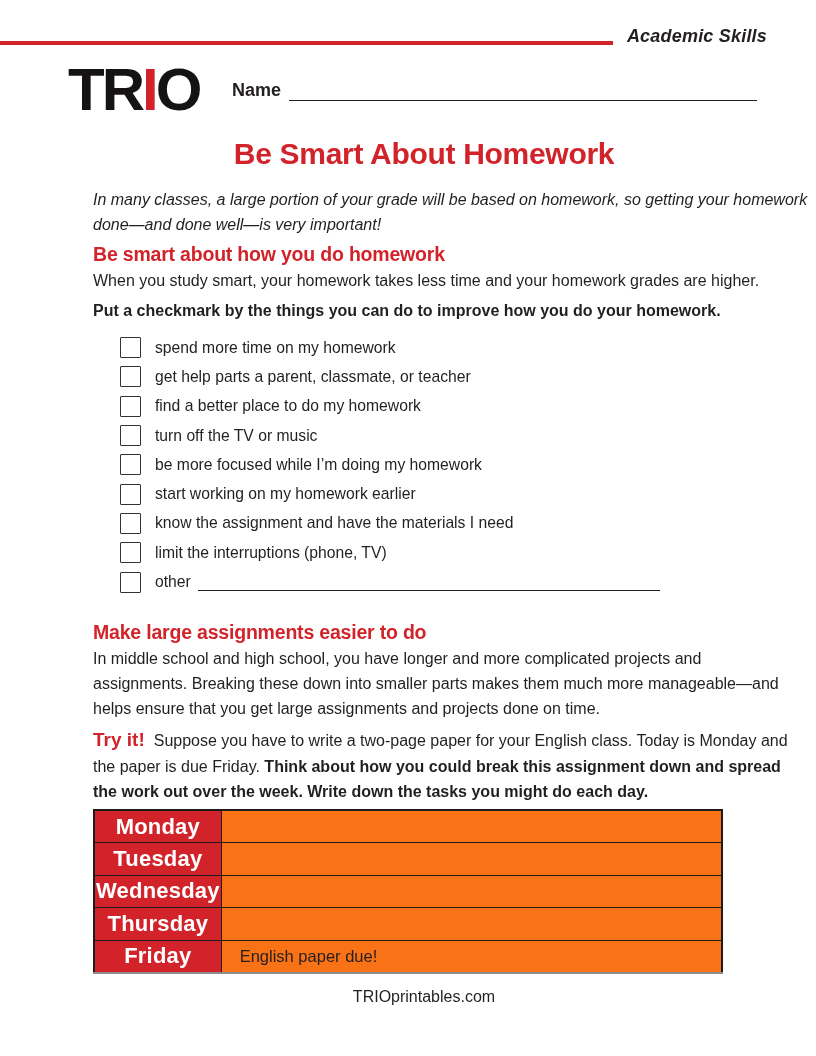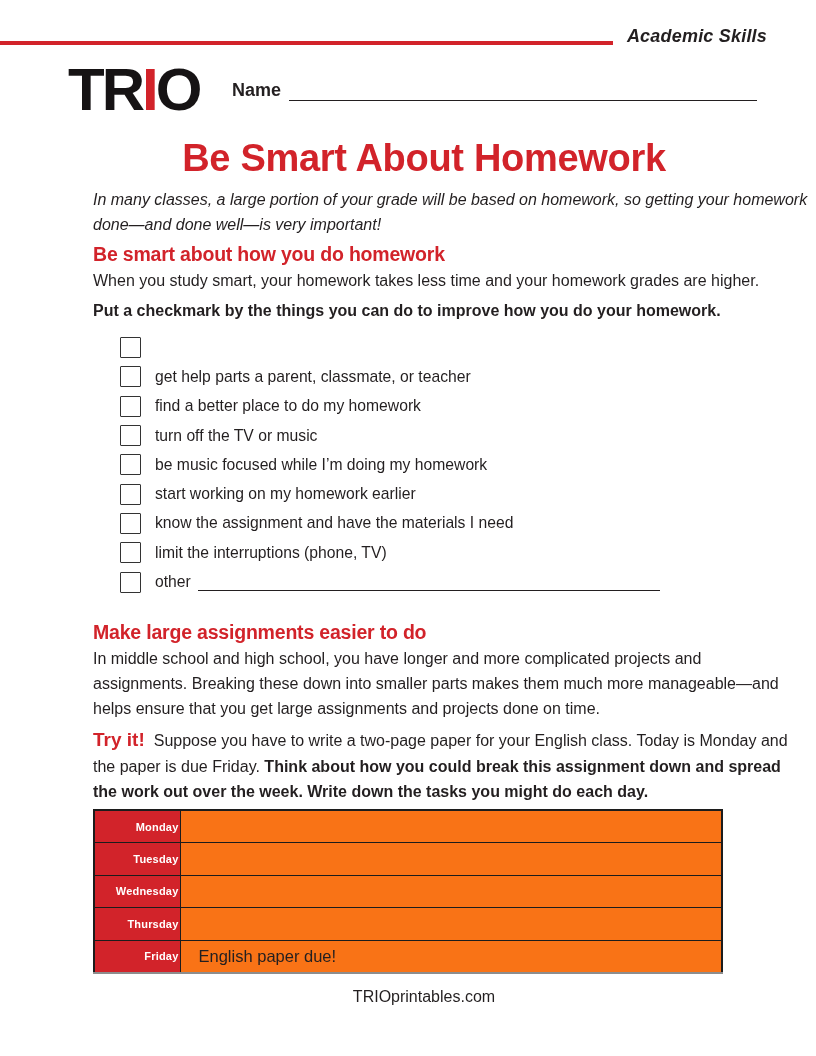--- a/index.html
+++ b/index.html
@@ -38,21 +38,21 @@
   }
   .name-label { font-weight: 700; font-size: 18px; line-height: 24px; }
   .name-line {
     flex: 1; margin-left: 8px; height: 2px;
     border-bottom: 1.8px solid var(--ink);
     align-self: flex-end; margin-bottom: 1px;
   }
   .doc-title {
     position: absolute; left: 93px; top: 137px; width: 662px;
     text-align: center;
-    color: var(--red); font-size: 38px; font-weight: 700;
+    color: var(--red); font-size: 30px; font-weight: 700;
     letter-spacing: -0.3px;
   }
   .intro {
     position: absolute; left: 93px; top: 187px; width: 716px;
     font-style: italic; font-size: 16px; line-height: 25px;
     white-space: pre-line;
   }
   .h-red {
     position: absolute; left: 93px;
     color: var(--red); font-size: 19.5px; font-weight: 700;
@@ -95,23 +95,23 @@
   }
   .tryit-bold { font-weight: 700; }
   .day-table {
     position: absolute; left: 93px; top: 809px; width: 630px;
     border-collapse: collapse;
     border: 2px solid #1c1c1c;
     border-bottom-color: #8d8d8d;
   }
   .day-table tr { height: 32.6px; }
   .day-cell {
-    width: 86px;
+    width: 105px;
     background: var(--red); color: #fff;
-    font-weight: 700; font-size: 11px; text-align: right;
+    font-weight: 700; font-size: 22px; text-align: center;
     border: 1.7px solid #1c1c1c;
     letter-spacing: 0.2px;
   }
   .task-cell {
     background: #f97316;
     font-size: 16.5px; padding-left: 18px;
     border: 1.7px solid #1c1c1c;
   }
   .footer {
     position: absolute; left: 93px; top: 988px; width: 662px;
@@ -138,40 +138,41 @@
   <div class="intro">In many classes, a large portion of your grade will be based on homework, so getting your homework
 done—and done well—is very important!</div>
 
   <div class="h-red h-sec1">Be smart about how you do homework</div>
   <div class="body-text body-sec1">When you study smart, your homework takes less time and your homework grades are higher.</div>
   <div class="body-text instruction">Put a checkmark by the things you can do to improve how you do your homework.</div>
 
   <div class="checklist" id="checklist">
   <div class="check-item">
     <span class="checkbox"></span>
+    <span class="check-label">spend more time on my homework</span>
   </div>
 
   <div class="check-item">
     <span class="checkbox"></span>
     <span class="check-label">get help parts a parent, classmate, or teacher</span>
   </div>
 
   <div class="check-item">
     <span class="checkbox"></span>
     <span class="check-label">find a better place to do my homework</span>
   </div>
 
   <div class="check-item">
     <span class="checkbox"></span>
     <span class="check-label">turn off the TV or music</span>
   </div>
 
   <div class="check-item">
     <span class="checkbox"></span>
-    <span class="check-label">be music focused while I’m doing my homework</span>
+    <span class="check-label">be more focused while I’m doing my homework</span>
   </div>
 
   <div class="check-item">
     <span class="checkbox"></span>
     <span class="check-label">start working on my homework earlier</span>
   </div>
 
   <div class="check-item">
     <span class="checkbox"></span>
     <span class="check-label">know the assignment and have the materials I need</span>

